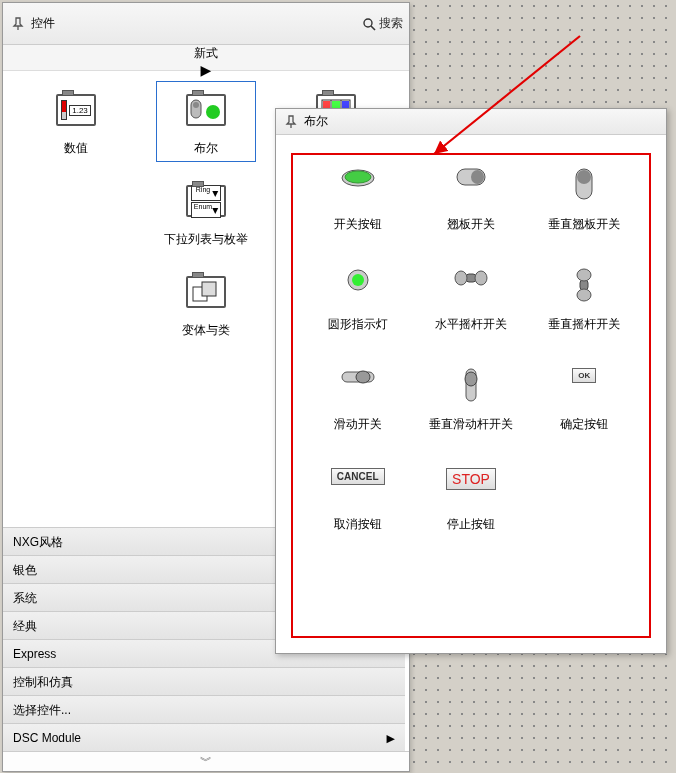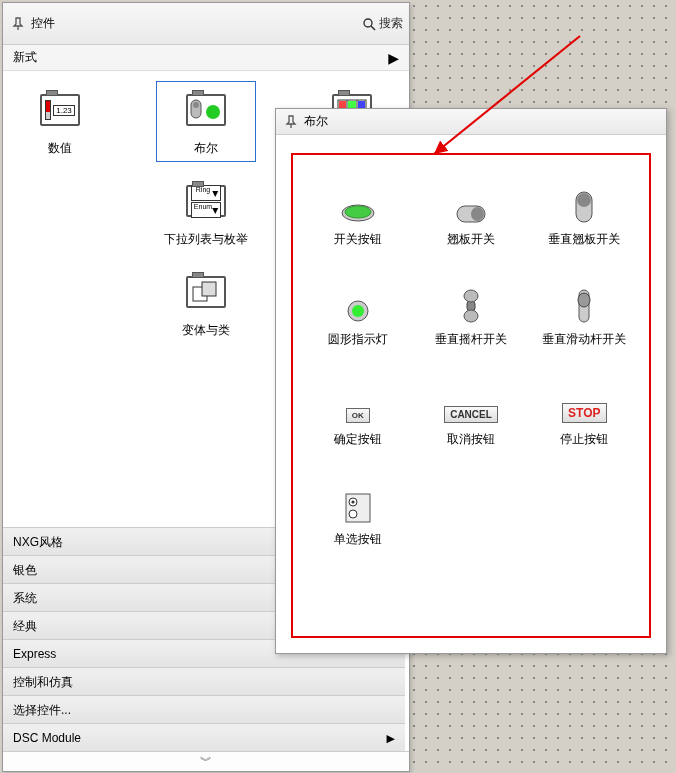--- a/index.html
+++ b/index.html
@@ -6,41 +6,41 @@
     body { background: #b8b8b8; width: 676px; height: 773px; overflow: hidden; position: relative; }
     .dot-grid { position: absolute; inset: 0; background-color: #d4d0c8;
       background-image: radial-gradient(#888 1px, transparent 1px);
       background-size: 12px 12px; background-position: 0 0; }
 
     .main-panel { position: absolute; left: 2px; top: 2px; width: 408px; height: 770px; background: #fff; border: 1px solid #999; box-shadow: 2px 2px 4px rgba(0,0,0,.15); }
     .main-header { height: 42px; display: flex; align-items: center; padding: 0 6px; background: linear-gradient(#f7f7f7,#eaeaea); border-bottom: 1px solid #ccc; }
     .pin-icon { width: 18px; height: 18px; display: inline-flex; align-items: center; justify-content: center; }
     .main-header .title { margin-left: 4px; flex: 1; color: #000; }
     .search-group { display: flex; align-items: center; color: #333; cursor: pointer; }
-    .subheader { height: 26px; display: flex; align-items: center; justify-content: space-between; padding: 0 10px; background: #f5f5f5; border-bottom: 1px solid #ddd; }
+    .subheader { height: 26px; display: flex; align-items: center; justify-content: space-between; padding: 0 10px; background: #f5f5f5; border-bottom: 1px solid #ddd; flex-direction: column; }
     .subheader .arrow { font-size: 14px; }
 
-    .grid-area { padding: 10px 0 0 0; display: grid; grid-template-columns: repeat(3, 130px); justify-content: center; gap: 10px 16px; }
+    .grid-area { padding: 10px 0 0 0; display: grid; grid-template-columns: repeat(3, 130px); justify-content: center; gap: 10px 0; }
     .palette-item { width: 100px; margin: 0 auto; display: flex; flex-direction: column; align-items: center; text-align: center; cursor: pointer; padding: 4px; border: 1px solid transparent; }
     .palette-item.selected { border: 1px solid #2a6fcf; background: #fff; }
     .palette-item .glyph { width: 48px; height: 48px; display: flex; align-items: center; justify-content: center; margin-bottom: 6px; }
     .palette-item .label { color: #000; }
 
     .cat-list { position: absolute; left: 0; right: 4px; bottom: 20px; }
     .cat-list div { height: 28px; line-height: 28px; padding: 0 10px; background: linear-gradient(#f0f0f0,#e4e4e4); border-top: 1px solid #ccc; cursor: pointer; display: flex; align-items: center; justify-content: space-between; }
     .cat-list div .tri { font-size: 11px; color: #000; }
     .footer-bar { position: absolute; bottom: 0; left: 0; right: 0; height: 20px; display: flex; align-items: center; justify-content: center; background: #fdfdfd; border-top: 1px solid #ccc; color: #777; }
 
     .sub-panel { position: absolute; left: 275px; top: 108px; width: 392px; height: 546px; background: #fff; border: 1px solid #999; box-shadow: 2px 2px 6px rgba(0,0,0,.25); }
     .sub-panel .hdr { height: 26px; display: flex; align-items: center; padding: 0 6px; background: linear-gradient(#f7f7f7,#eaeaea); border-bottom: 1px solid #ccc; }
     .sub-panel .hdr .title { margin-left: 4px; }
     .sub-marker { position: absolute; left: 15px; top: 44px; right: 15px; bottom: 15px; border: 2px solid #e20000; }
-    .sub-grid { position: absolute; left: 15px; top: 44px; right: 15px; bottom: 15px; padding: 24px 10px; display: grid; grid-template-columns: repeat(3,1fr); grid-auto-rows: 100px; }
+    .sub-grid { position: absolute; left: 15px; top: 44px; right: 15px; bottom: 15px; padding: 9px 10px; display: grid; grid-template-columns: repeat(3,1fr); grid-auto-rows: 100px; }
     .sub-item { display: flex; flex-direction: column; align-items: center; justify-content: flex-start; text-align: center; cursor: pointer; padding-top: 6px; }
-    .sub-item .glyph { width: 40px; height: 40px; display: flex; align-items: flex-end; justify-content: center; margin-bottom: 8px; }
+    .sub-item .glyph { width: 40px; height: 40px; display: flex; align-items: flex-start; justify-content: center; margin-bottom: 8px; }
     .sub-item .label { color: #000; }
 
     .arrow-annot { position: absolute; left: 420px; top: 32px; pointer-events: none; }
 
     
     .miniframe { width: 40px; height: 32px; border: 2px solid #555; border-radius: 2px; background: #fff; display: flex; align-items: center; justify-content: center; font-size: 9px; position: relative; }
     .miniframe .top-tab { position: absolute; top: -6px; left: 4px; width: 12px; height: 6px; background: #888; border: 1px solid #555; }
     svg { display: block; }
   </style>
 </head>
@@ -226,30 +226,49 @@
         <div class="glyph">
           <svg width="24" height="24">
             <circle cx="12" cy="12" r="10" fill="#ccc" stroke="#555"></circle>
             <circle cx="12" cy="12" r="6" fill="#3e3"></circle>
           </svg>
         </div>
         <div class="label">圆形指示灯</div>
       </div>
       <div class="sub-item">
         <div class="glyph">
+          <svg width="34" height="20">
+            <rect x="12" y="6" width="10" height="8" rx="3" fill="#888" stroke="#444"></rect>
+            <ellipse cx="7" cy="10" rx="6" ry="7" fill="#bbb" stroke="#555"></ellipse>
+            <ellipse cx="27" cy="10" rx="6" ry="7" fill="#bbb" stroke="#555"></ellipse>
+          </svg>
+        </div>
+        <div class="label">水平摇杆开关</div>
+      </div>
+      <div class="sub-item">
+        <div class="glyph">
           <svg width="20" height="34">
             <rect x="6" y="12" width="8" height="10" rx="3" fill="#888" stroke="#444"></rect>
             <ellipse cx="10" cy="7" rx="7" ry="6" fill="#bbb" stroke="#555"></ellipse>
             <ellipse cx="10" cy="27" rx="7" ry="6" fill="#bbb" stroke="#555"></ellipse>
           </svg>
         </div>
         <div class="label">垂直摇杆开关</div>
       </div>
       <div class="sub-item">
         <div class="glyph">
+          <svg width="34" height="18">
+            <rect x="1" y="4" width="32" height="10" rx="5" fill="#ccc" stroke="#555"></rect>
+            <ellipse cx="22" cy="9" rx="7" ry="6" fill="#999" stroke="#444"></ellipse>
+          </svg>
+        </div>
+        <div class="label">滑动开关</div>
+      </div>
+      <div class="sub-item">
+        <div class="glyph">
           <svg width="18" height="34">
             <rect x="4" y="1" width="10" height="32" rx="5" fill="#ccc" stroke="#555"></rect>
             <ellipse cx="9" cy="11" rx="6" ry="7" fill="#999" stroke="#444"></ellipse>
           </svg>
         </div>
         <div class="label">垂直滑动杆开关</div>
       </div>
       <div class="sub-item">
         <div class="glyph">
           <div style="border:1px solid #666;background:linear-gradient(#fafafa,#ddd);padding:2px 5px;font-size:8px;font-weight:bold;color:#333">OK</div>
@@ -257,34 +276,23 @@
         <div class="label">确定按钮</div>
       </div>
       <div class="sub-item">
         <div class="glyph">
           <div style="border:1px solid #666;background:linear-gradient(#fafafa,#ddd);padding:2px 5px;font-size:10px;font-weight:bold;color:#333">CANCEL</div>
         </div>
         <div class="label">取消按钮</div>
       </div>
       <div class="sub-item">
         <div class="glyph">
-          <div style="border:1px solid #666;background:linear-gradient(#fafafa,#ddd);padding:2px 5px;font-size:12px;font-weight:bold;color:#d22">STOP</div>
+          <div style="border:1px solid #666;background:linear-gradient(#fafafa,#ddd);padding:2px 5px;font-size:14px;font-weight:normal;color:#d22">STOP</div>
         </div>
         <div class="label">停止按钮</div>
-      </div>
-      <div class="sub-item">
-        <div class="glyph">
-          <svg width="26" height="30">
-            <rect x="1" y="1" width="24" height="28" fill="#eee" stroke="#555"></rect>
-            <circle cx="8" cy="9" r="4" fill="#fff" stroke="#333"></circle>
-            <circle cx="8" cy="9" r="1.6" fill="#333"></circle>
-            <circle cx="8" cy="21" r="4" fill="#fff" stroke="#333"></circle>
-          </svg>
-        </div>
-        <div class="label">单选按钮</div>
       </div>
     </div>
 </div>
 
 <svg class="arrow-annot" width="170" height="130">
   <defs>
       <marker id="ah" markerWidth="8" markerHeight="8" refX="6" refY="3" orient="auto">
         <path d="M0 0 L6 3 L0 6 Z" fill="#e20000"></path>
       </marker>
     </defs>

